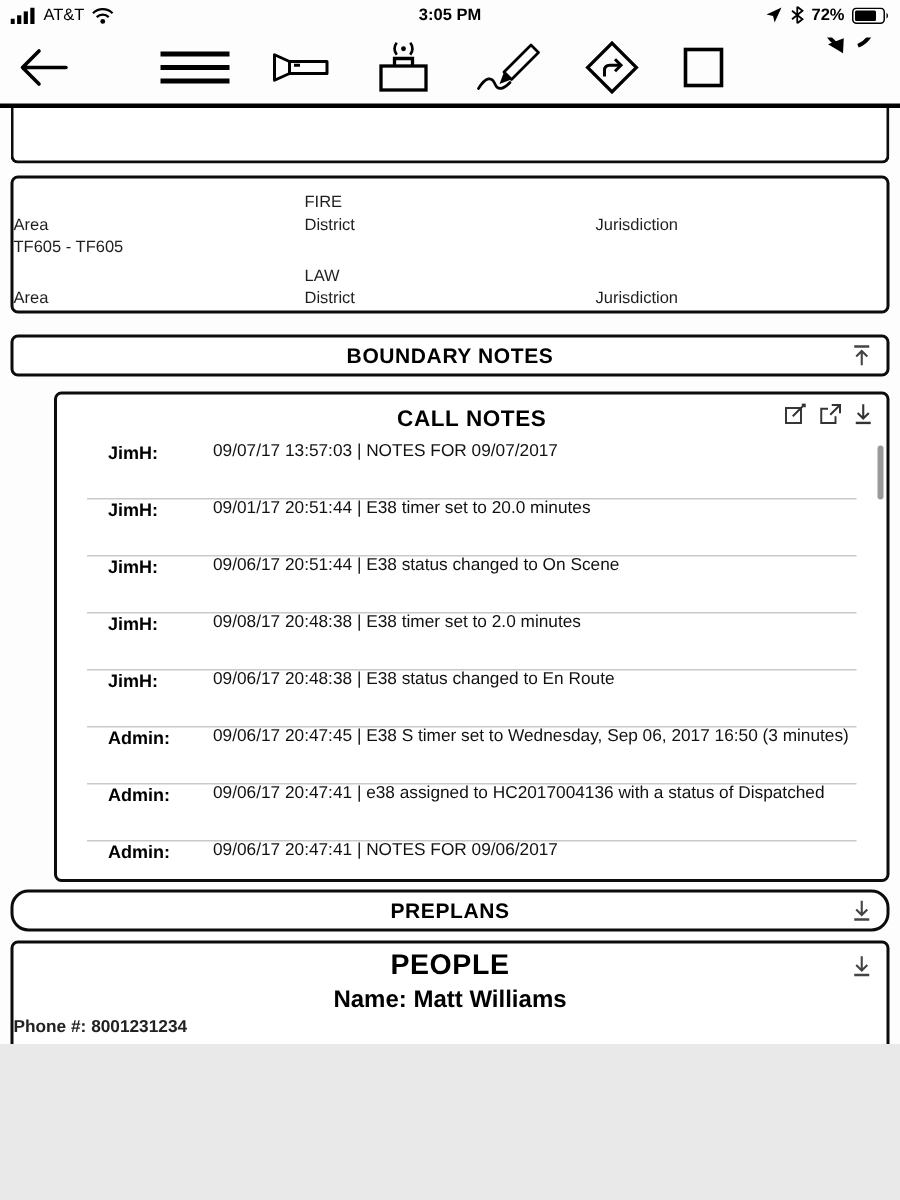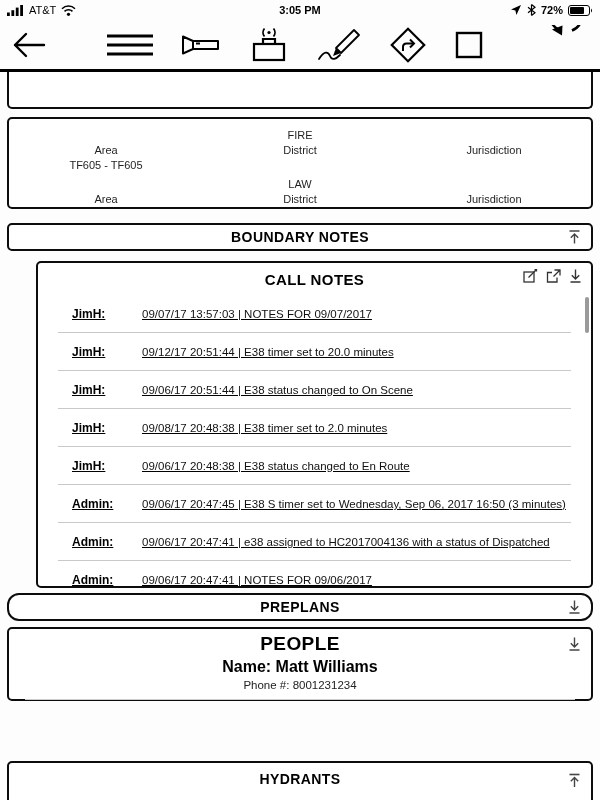--- a/index.html
+++ b/index.html
@@ -1,18 +1,18 @@
 <!DOCTYPE html>
 <html><head>
 <meta charset="utf-8">
 <style>
   * { margin:0; padding:0; box-sizing:border-box; }
   html,body { background:#e9e9e9; }
   body { font-family:"Liberation Sans","DejaVu Sans",sans-serif; }
-  .page { width:600px; height:800px; background:#fdfdfd; overflow:hidden; position:relative; margin:0 auto; color:#000; }
+  .page { width:600px; height:696px; background:#fdfdfd; overflow:hidden; position:relative; margin:0 auto; color:#000; }
 
   
   .status-bar { height:20px; position:relative; display:flex; align-items:center; justify-content:space-between; padding:0 7px; font-size:11px; font-weight:bold; }
   .sb-left,.sb-right { display:flex; align-items:center; gap:5px; }
   .sb-center { position:absolute; left:50%; top:50%; transform:translate(-50%,-50%); }
   .sb-left svg,.sb-right svg { display:block; }
   .sb-carrier { font-weight:normal; font-size:11px; }
 
   
   .toolbar { height:52px; position:relative; border-bottom:3px solid #000; background:#fdfdfd; }
@@ -22,51 +22,51 @@
   .tb-refresh { right:11px; }
   .tb-middle { position:absolute; left:102px; right:114px; top:0; bottom:0; display:flex; align-items:center; justify-content:space-between; }
 
   
   .panel { margin:0 7px; border:2px solid #0c0c0c; border-radius:5px; background:#fff; }
   .panel-truncated { height:37px; border-top:none; border-radius:0 0 5px 5px; }
 
   
   .boundaries { margin-top:8px; height:92px; padding-top:9px; font-size:11px; color:#1f1f1f; }
   .brow { display:flex; line-height:15px; }
-  .bcell { flex:1; text-align:center; }
+  .bcell { flex:1; }
   .brow-law { margin-top:4px; }
 
   
   .bar { height:28px; display:flex; align-items:center; position:relative; cursor:pointer; }
   .bar-title { flex:1; text-align:center; font-weight:bold; font-size:14px; letter-spacing:.4px; }
   .bar-arrow { position:absolute; right:10px; top:50%; transform:translateY(-50%); line-height:0; }
   .bar-boundary { margin-top:14px; }
   .bar-preplans { margin-top:5px;border-radius:12px; }
   .bar-hydrants { margin-top:60px; height:48px; align-items:flex-start; padding-top:8px; }
   .bar-hydrants .bar-arrow { top:10px; transform:none; }
 
   
   .callnotes { margin-top:10px; height:327px; position:relative; overflow:hidden;margin-left:36px; }
   .cn-header { height:32px; display:flex; align-items:center; position:relative; }
   .cn-title { flex:1; text-align:center; font-weight:bold; font-size:15px; letter-spacing:.4px; }
   .cn-actions { position:absolute; right:9px; top:6px; display:flex; gap:8px; }
   .cn-actions button { background:none; border:none; padding:0; cursor:pointer; line-height:0; }
-  .cn-row { height:38px; display:flex; align-items:center; padding-left:34px; position:relative;text-decoration:underline; }
+  .cn-row { height:38px; display:flex; align-items:flex-start; padding-left:34px; position:relative; }
   .cn-row::after { content:""; position:absolute; left:20px; right:20px; bottom:0; border-bottom:1px solid #c9c9c9; }
   .cn-row:last-child::after { border-bottom:none; }
   .cn-author { width:70px; font-weight:bold; font-size:12px; flex:none; }
   .cn-text { flex:1; font-size:11.5px; color:#111; white-space:nowrap; overflow:hidden; padding-right:8px; }
   .cn-scrollbar { position:absolute; right:2px; top:34px; width:4px; height:36px; background:#9a9a9a; border-radius:2px; }
 
   
   .people { margin-top:6px; height:74px; }
   .people-header { height:24px; margin-top:3px; display:flex; align-items:center; position:relative; cursor:pointer; }
   .people-title { flex:1; text-align:center; font-weight:bold; font-size:19px; letter-spacing:.4px; }
   .people-name { text-align:center; font-weight:bold; font-size:16px; margin-top:2px; }
-  .people-phone { text-align:center; font-size:11.5px; color:#222; margin-top:3px; }
+  .people-phone { font-size:11.5px; color:#222; margin-top:3px;font-weight:bold; }
   .people-divider { border-top:1px solid #ccc; margin:8px 16px 0; }
 </style>
 </head>
 <body>
 
 <div class="page">
 
   <div class="status-bar">
     <div class="sb-left">
       <span>
@@ -253,21 +253,21 @@
       </span>
     </div>
 
     <div class="cn-rows">
       <div class="cn-row">
         <span class="cn-author">JimH:</span>
         <span class="cn-text">09/07/17 13:57:03 | NOTES FOR 09/07/2017</span>
       </div>
       <div class="cn-row">
         <span class="cn-author">JimH:</span>
-        <span class="cn-text">09/12/17 20:51:44 | E38 timer set to 20.0 minutes</span>
+        <span class="cn-text">09/01/17 20:51:44 | E38 timer set to 20.0 minutes</span>
       </div>
       <div class="cn-row">
         <span class="cn-author">JimH:</span>
         <span class="cn-text">09/06/17 20:51:44 | E38 status changed to On Scene</span>
       </div>
       <div class="cn-row">
         <span class="cn-author">JimH:</span>
         <span class="cn-text">09/08/17 20:48:38 | E38 timer set to 2.0 minutes</span>
       </div>
       <div class="cn-row">

